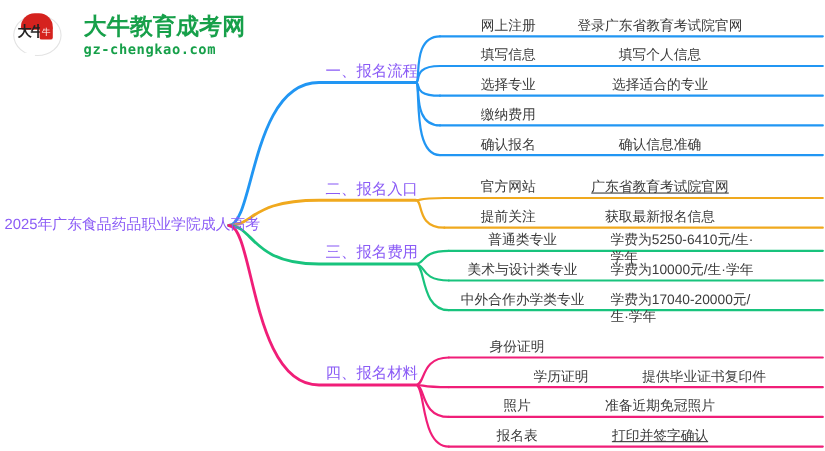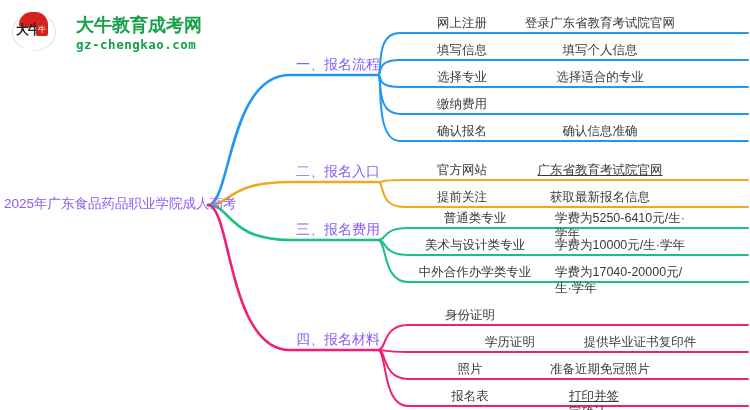--- a/index.html
+++ b/index.html
@@ -74,21 +74,21 @@
     width: 26px;
     font-size: 13px;
     line-height: 13px;
     font-weight: bold;
     color: #222;
     letter-spacing: -1px;
     font-family: "DejaVu Sans", sans-serif;
   }
   #logo-words { display: flex; flex-direction: column; }
   #logo-title {
-    font-size: 18px;
+    font-size: 21px;
     font-weight: bold;
     color: #17a04a;
     letter-spacing: 0px;
     line-height: 24px;
     white-space: nowrap;
   }
   #logo-sub {
     font-size: 12.5px;
     font-weight: bold;
     color: #17a04a;
@@ -236,17 +236,17 @@
       <span class="sub-label" style="left: 470px;">身份证明</span>
     </div>
     <div class="sub-row" style="left: 0px; top: 331px; width: 750px; margin-left: 40px;">
       <span class="sub-label" style="left: 470px;">学历证明</span>
       <span class="sub-desc" style="left: 600px;">提供毕业证书复印件</span>
     </div>
     <div class="sub-row" style="left: 0px; top: 358px; width: 750px;">
       <span class="sub-label" style="left: 470px;">照片</span>
       <span class="sub-desc" style="left: 600px;">准备近期免冠照片</span>
     </div>
-    <div class="sub-row" style="left: 0px; top: 385px; width: 662px;">
+    <div class="sub-row" style="left: 0px; top: 385px; width: 662px; padding-left: 32px;">
       <span class="sub-label" style="left: 470px;">报名表</span>
       <span class="sub-desc" style="left: 600px; text-decoration: underline;">打印并签字确认</span>
     </div>
   </div>
 
 </body></html>

